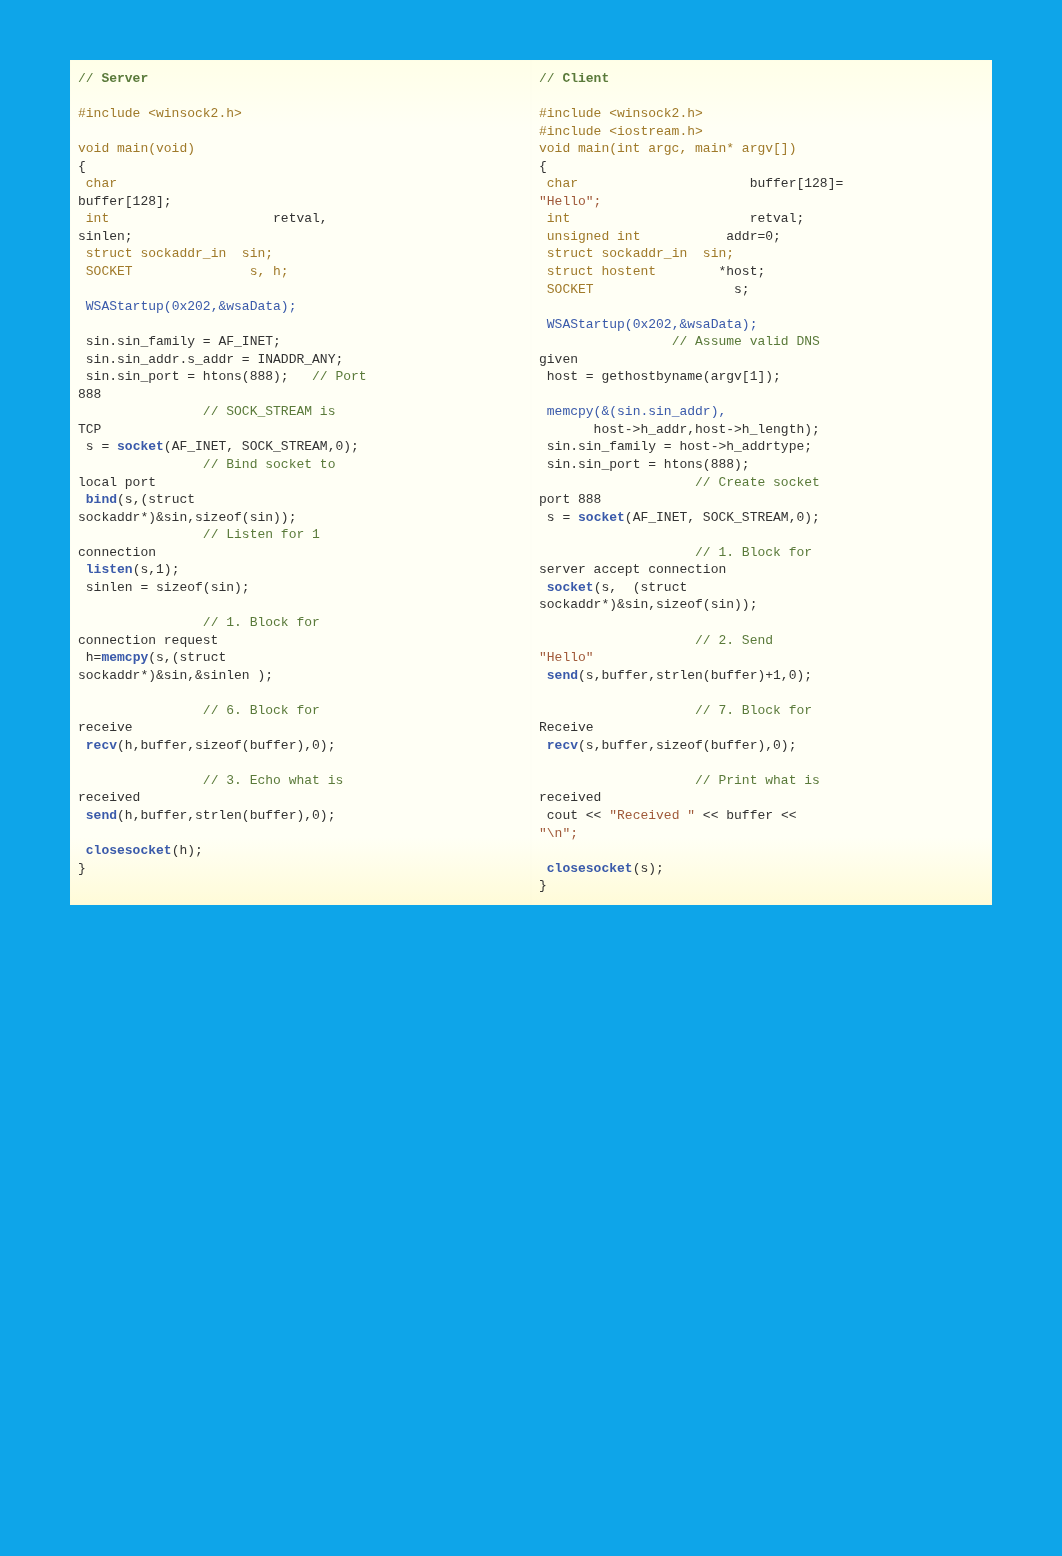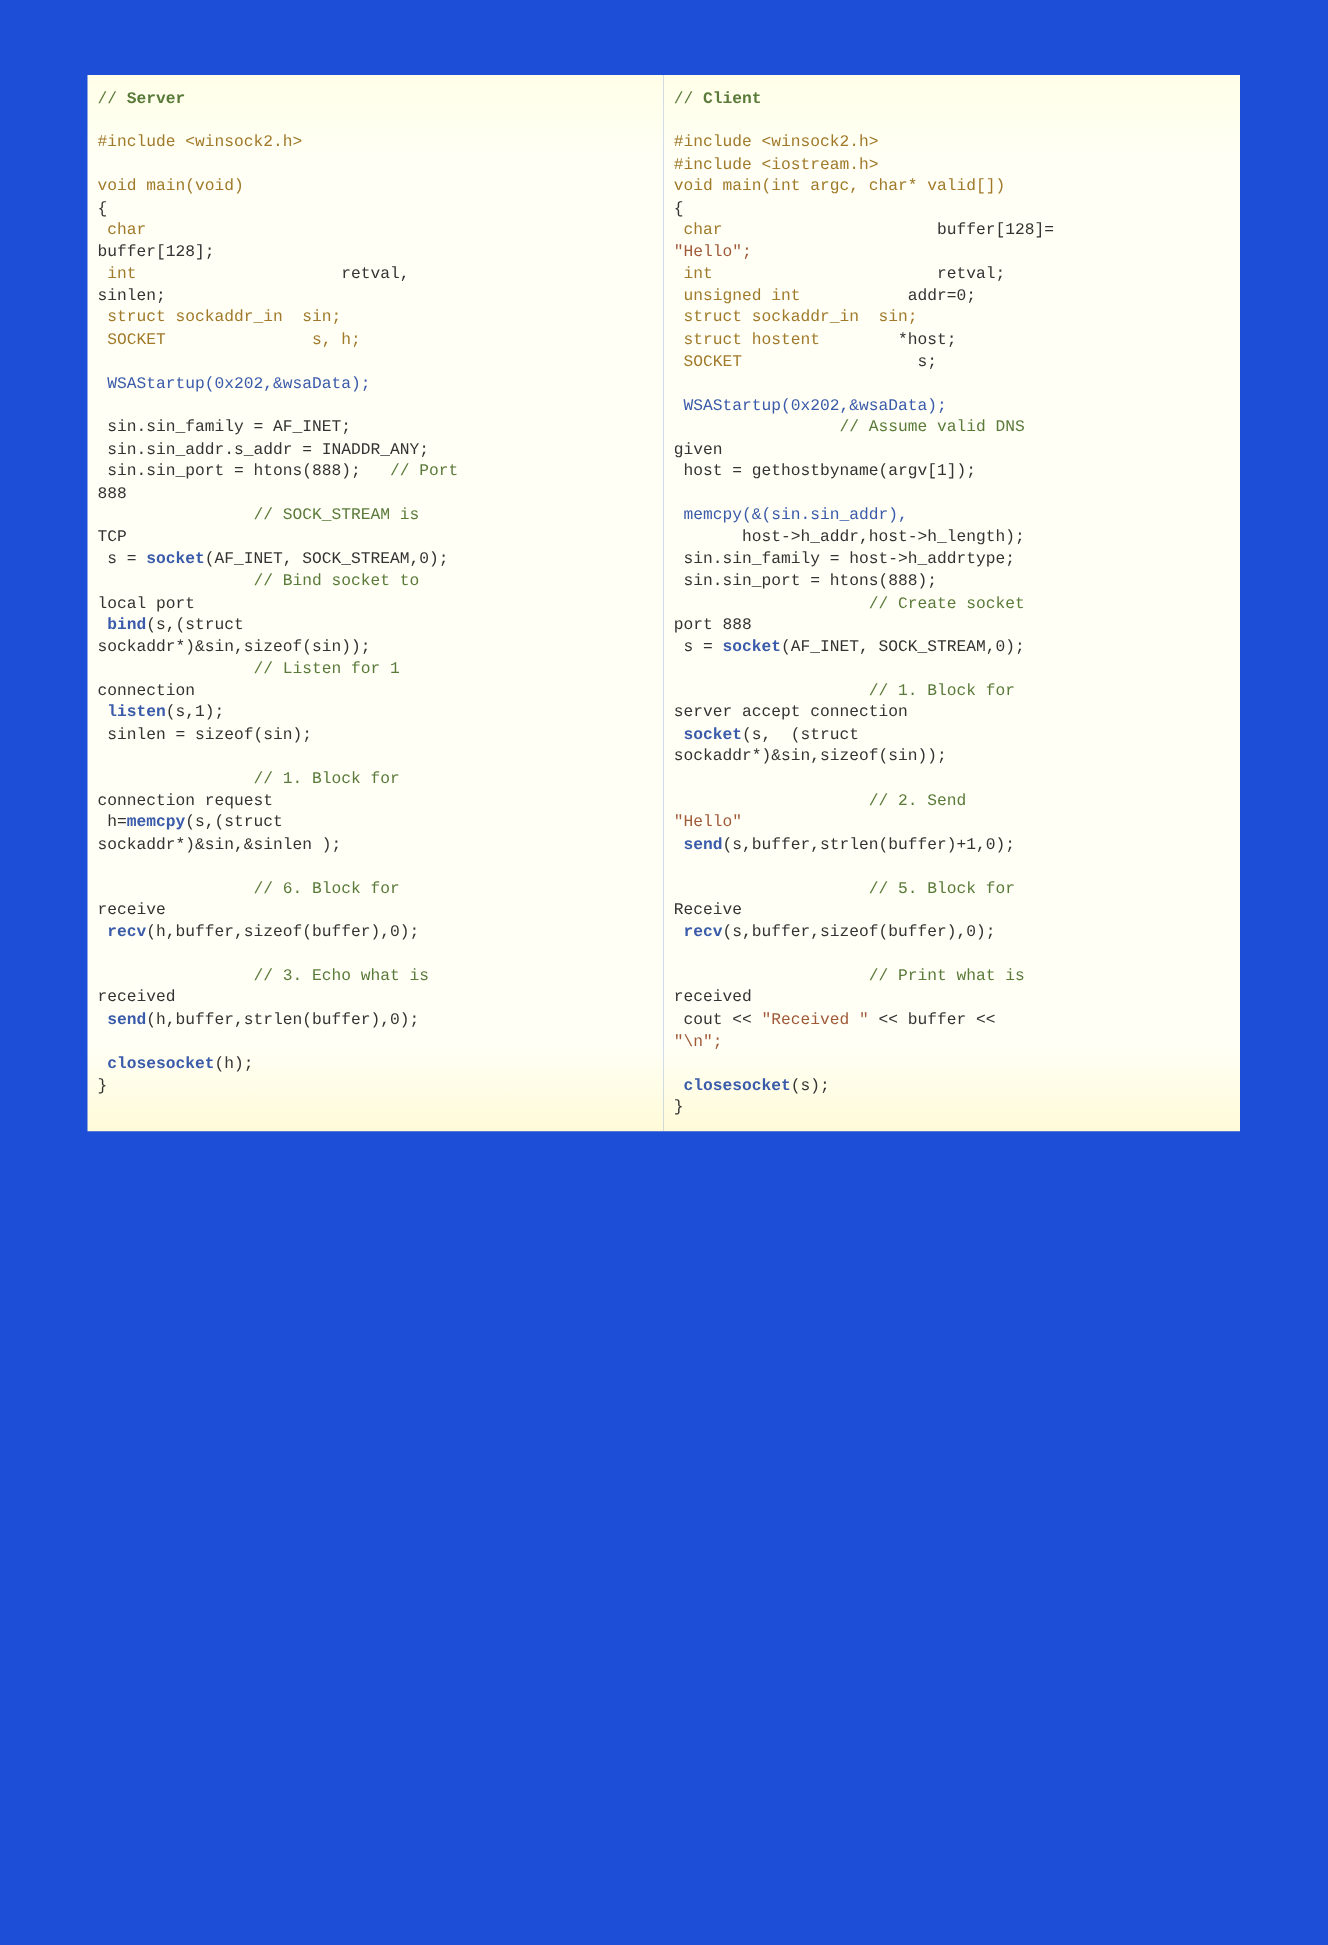--- a/index.html
+++ b/index.html
@@ -6,21 +6,21 @@
     margin: 0;
     padding: 0;
     background: #f5f5f0;
     font-family: Georgia, 'Times New Roman', serif;
     font-size: 14px;
     color: #333;
   }
   .page {
     width: 1062px;
     min-height: 1556px;
-    background: #1d4ed8;
+    background: #0ea5e9;
     box-sizing: border-box;
     padding: 60px 70px;
     position: relative;
   }
   .code-table {
     width: 100%;
     border-collapse: collapse;
     table-layout: fixed;
   }
   .code-cell {
@@ -109,21 +109,21 @@
 
  <span class="hl-funcb">closesocket</span>(h);
 }
 </pre>
       </td>
       <td class="code-cell">
         <pre id="c-client"><span class="hl-comment">// </span><span class="hl-comment b">Client</span>
 
 <span class="hl-keyword">#include &lt;winsock2.h&gt;</span>
 <span class="hl-keyword">#include &lt;iostream.h&gt;</span>
-<span class="hl-type">void main(int argc, char* valid[])</span>
+<span class="hl-type">void main(int argc, main* argv[])</span>
 {
 <span class="hl-type"> char</span>                      buffer[128]= 
 <span class="hl-str">"Hello";</span>
 <span class="hl-type"> int</span>                       retval;
 <span class="hl-type"> unsigned int</span>           addr=0;
 <span class="hl-type"> struct sockaddr_in  sin;</span>
 <span class="hl-type"> struct hostent</span>        *host;
 <span class="hl-type"> SOCKET</span>                  s;
 
 <span class="hl-func"> WSAStartup(0x202,&amp;wsaData);</span>
@@ -141,21 +141,21 @@
 
 <span class="hl-comment">                    // 1. Block for </span>
 server accept connection
  <span class="hl-funcb">socket</span>(s,  (struct 
 sockaddr*)&amp;sin,sizeof(sin));
 
 <span class="hl-comment">                    // 2. Send </span>
 <span class="hl-str">"Hello"</span>
  <span class="hl-funcb">send</span>(s,buffer,strlen(buffer)+1,0);
 
-<span class="hl-comment">                    // 5. Block for </span>
+<span class="hl-comment">                    // 7. Block for </span>
 Receive
  <span class="hl-funcb">recv</span>(s,buffer,sizeof(buffer),0);
 
 <span class="hl-comment">                    // Print what is </span>
 received
  cout &lt;&lt; <span class="hl-str">"Received "</span> &lt;&lt; buffer &lt;&lt; 
 <span class="hl-str">"\n";</span>
 
  <span class="hl-funcb">closesocket</span>(s);
 }

